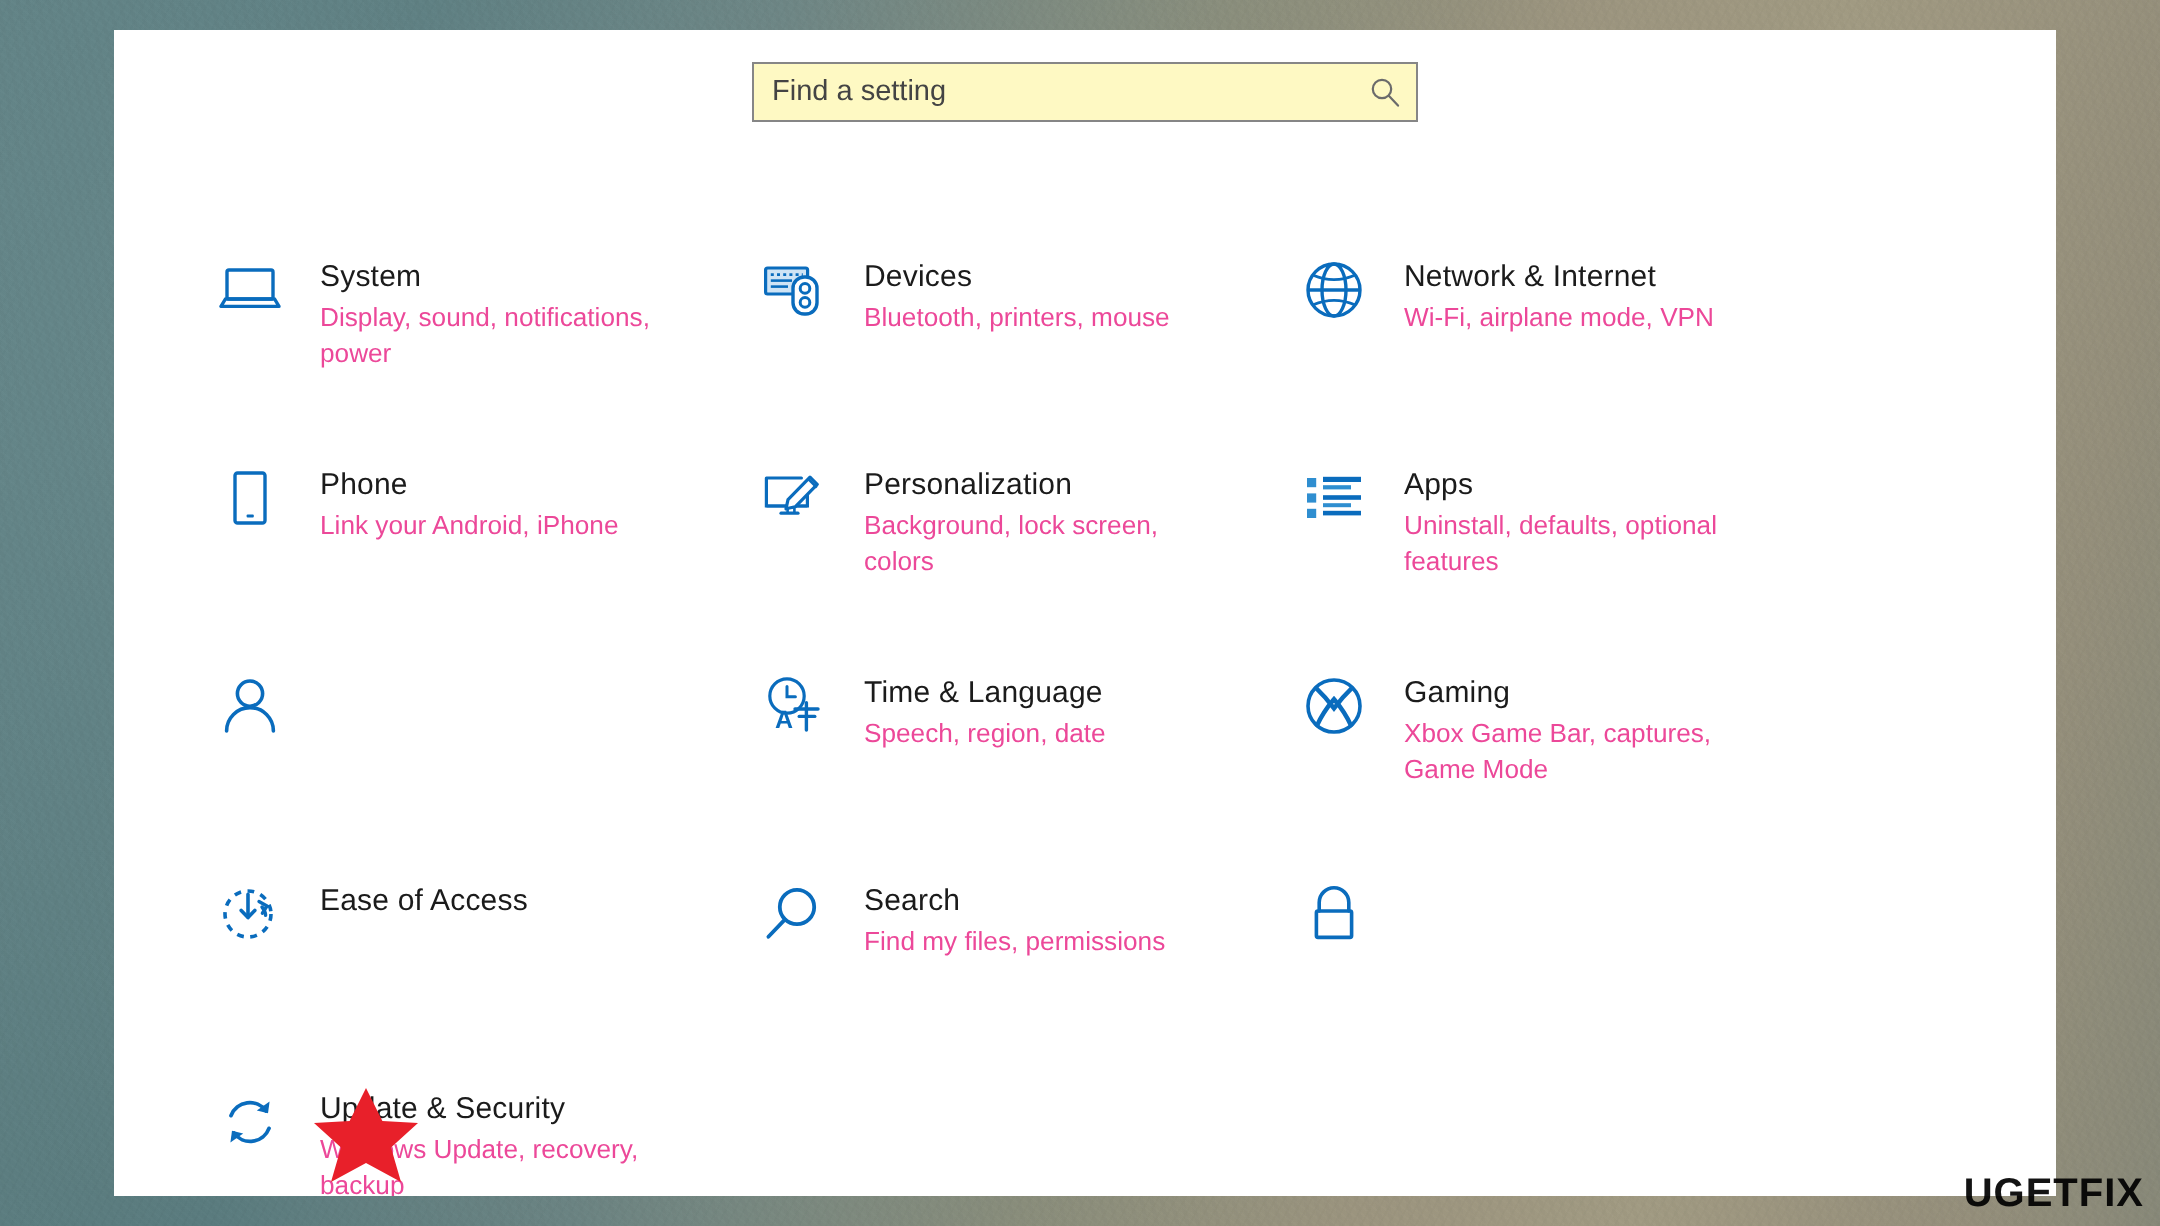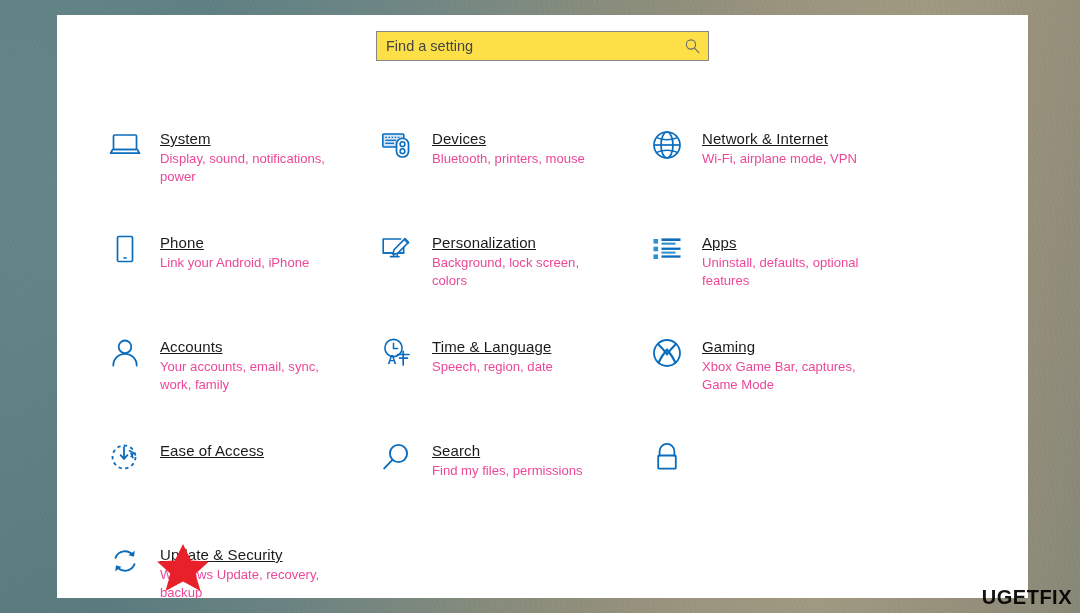--- a/index.html
+++ b/index.html
@@ -62,21 +62,21 @@
     top: 16px;
     width: 100%;
     display: flex;
     justify-content: center;
   }
   .search-box {
     position: relative;
     width: 333px;
     height: 30px;
     border: 1px solid #868686;
-    background: #fde047;
+    background: #fef9c3;
     display: flex;
     align-items: center;
   }
   .search-input {
     border: 0;
     outline: 0;
     background: transparent;
     font-family: "Liberation Sans", sans-serif;
     font-size: 14.5px;
     color: #3d3d3d;
@@ -128,21 +128,20 @@
     padding-top: 1px;
   }
   .cell .icon-wrap svg { display: block; }
   .cell .txt { padding-left: 7px; padding-top: 0px; }
   .cell .title {
     font-size: 15px;
     color: #1b1b1b;
     line-height: 19px;
     letter-spacing: .1px;
     white-space: nowrap;
-    text-decoration: underline;
   }
   .cell .subtitle {
     font-size: 13.1px;
     color: #ec4899;
     line-height: 17.5px;
     max-width: 175px;
     margin-top: 2px;
   }
   .cell.wide .subtitle { max-width: 190px; }
 
@@ -287,24 +286,20 @@
         <div class="subtitle">Uninstall, defaults, optional features</div>
       </span>
     </div>
 
     <div class="cell">
       <span class="icon-wrap">
         <svg width="32" height="30" viewBox="0 0 32 30" fill="none" stroke="#0a6cbd" stroke-width="1.8">
           <circle cx="16" cy="8.8" r="6.3"></circle>
           <path d="M4.3 27.5 a11.7 11.7 0 0 1 23.4 0" stroke-linecap="round"></path>
         </svg>
-      </span>
-      <span class="txt">
-        <span class="title">Accounts</span>
-        <div class="subtitle">Your accounts, email, sync, work, family</div>
       </span>
     </div>
 
     <div class="cell">
       <span class="icon-wrap">
         <svg width="32" height="30" viewBox="0 0 32 30" fill="none" stroke="#0a6cbd" stroke-width="1.6">
           <circle cx="12.5" cy="10" r="8.6"></circle>
           <path d="M12.5 5.2 v5.2 h4.2" stroke-linecap="round" stroke-width="1.5"></path>
           <text x="6.5" y="26" font-family="'Liberation Sans', sans-serif" font-size="12.5" fill="#0a6cbd" stroke="none" font-weight="600">A</text>
           <g stroke="#0a6cbd" stroke-width="1.7" stroke-linecap="round">

